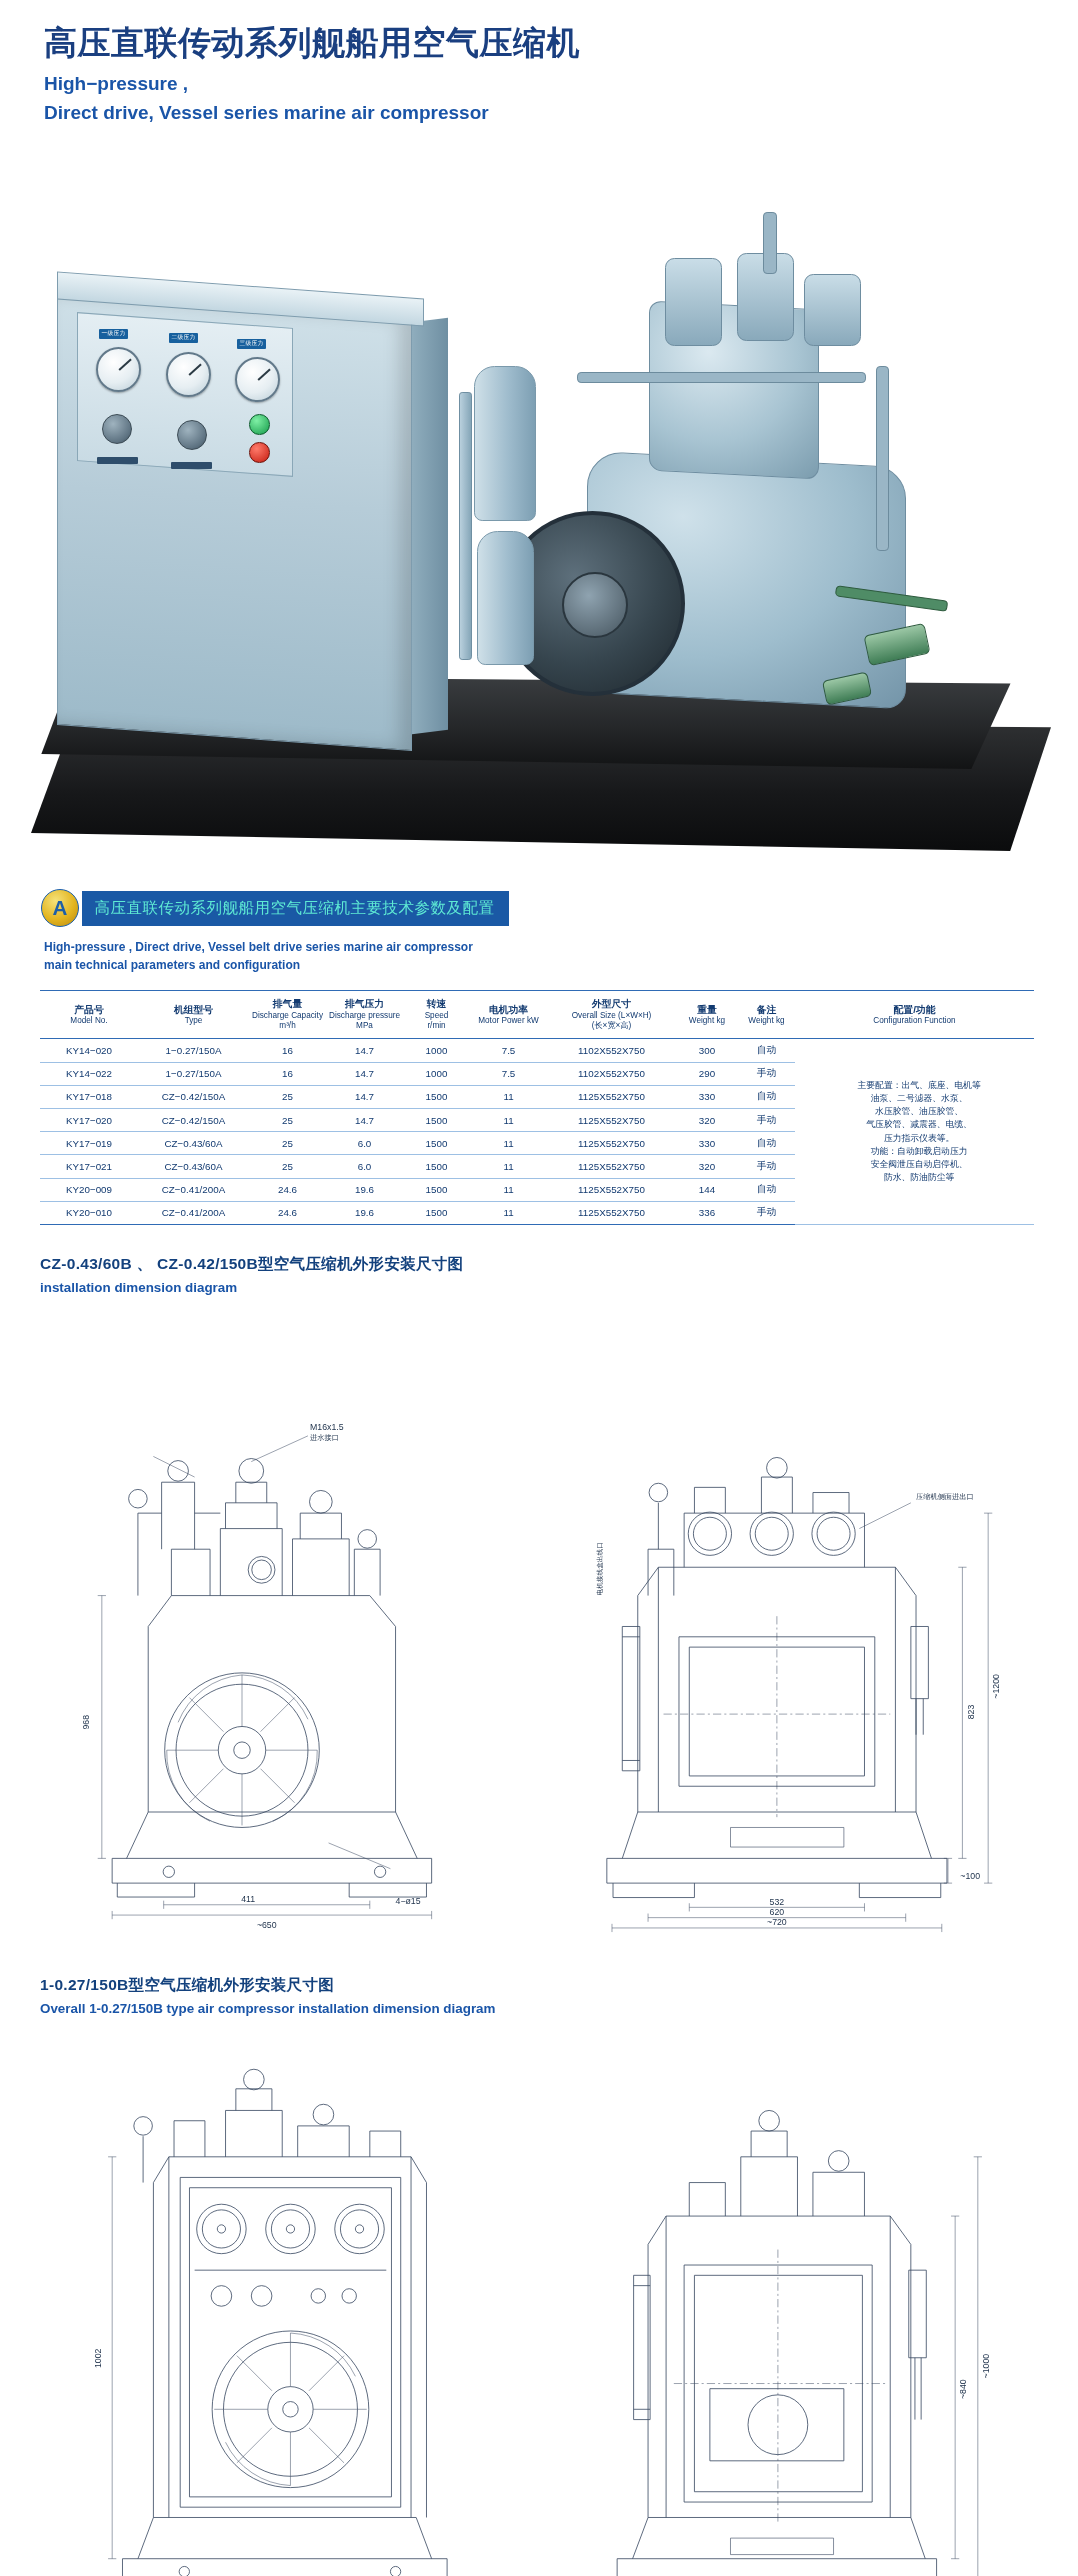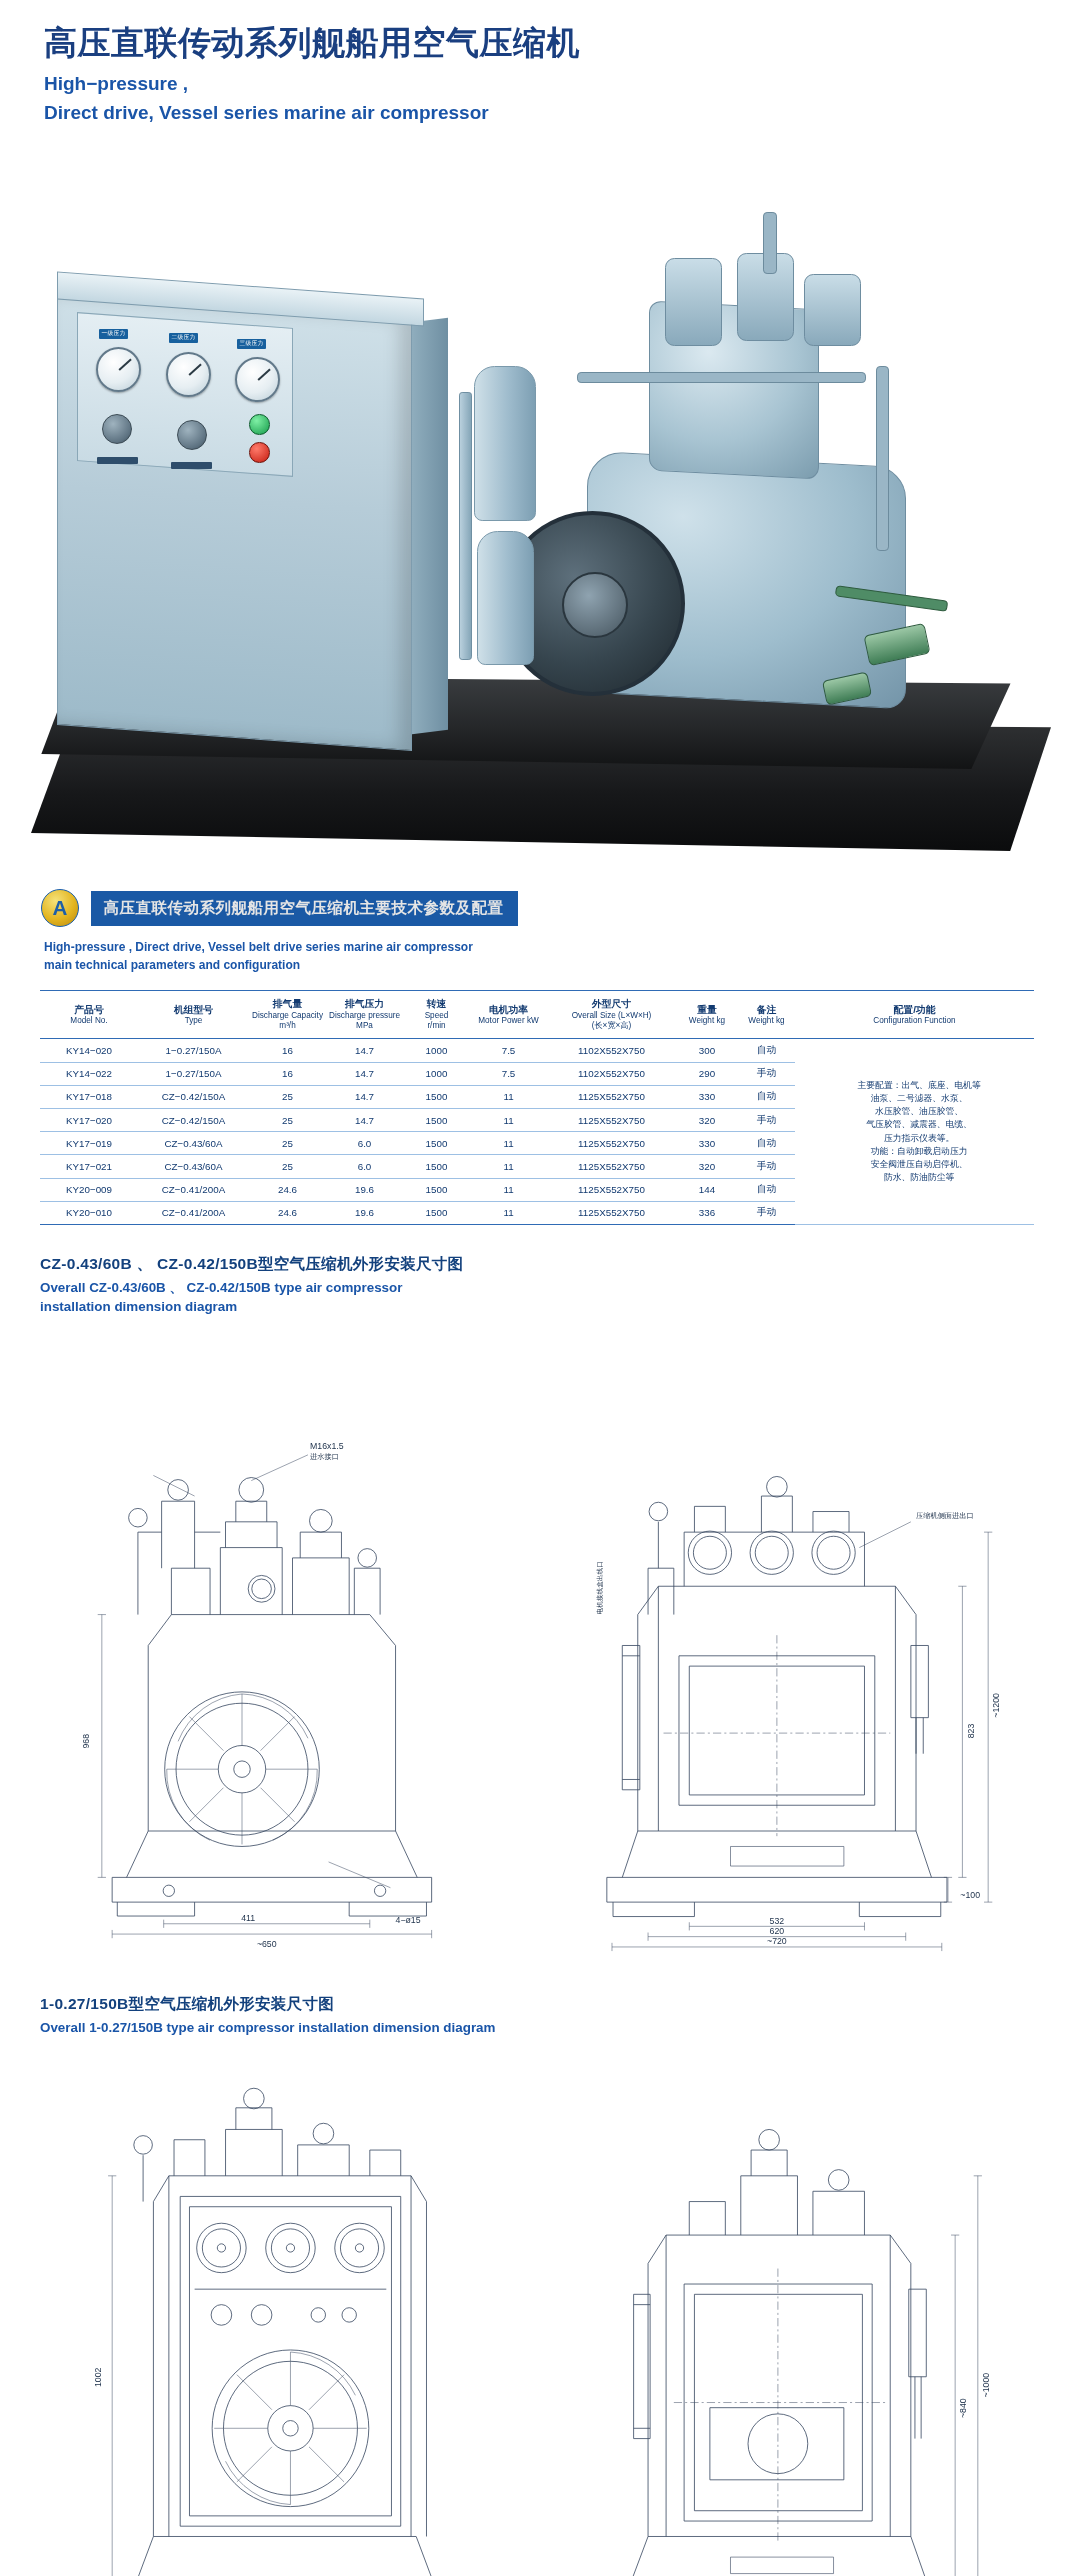--- a/index.html
+++ b/index.html
@@ -161,23 +161,23 @@
   .secA { margin: 18.5px 0 0 0; padding-left: 41px; display:flex; align-items:center; }
   .circA {
     width:38px; height:38px; border-radius:50%;
     background: radial-gradient(circle at 38% 30%, #f5e27a 0%, #e3b520 55%, #b8860b 100%);
     border:1.5px solid #1d5fa8;
     color:#1d5fa8; font-size:20.6px; font-weight:bold;
     display:flex; align-items:center; justify-content:center;
     flex:0 0 auto;
   }
   .barA {
-    margin-left:12px;
-    background:#1a59a5; color:#e5e5e5;
-    font-size:15.5px; font-weight:bold;
+    margin-left:3px;
+    background:#1a59a5; color:#5eead4;
+    font-size:15.5px; font-weight:normal;
     padding:7.2px 14.4px 7.2px 12.4px;
     letter-spacing:0.5px;
   }
   .secA-en {
     margin: 10.3px 0 0 44px;
     font-size:12px; color:#1a55a8; line-height:1.55; font-weight:bold;
   }
 
   
   table.spec {
@@ -434,21 +434,20 @@
         <td>1125X552X750</td>
         <td>336</td>
         <td>手动</td>
       </tr>
     </tbody>
   </table>
 
   <div class="dsec">
     <div class="t-cn">CZ-0.43/60B 、 CZ-0.42/150B型空气压缩机外形安装尺寸图</div>
     <div class="t-en">
-      <div>Overall CZ-0.43/60B 、 CZ-0.42/150B type air compressor</div>
       <div>installation dimension diagram</div>
     </div>
 
     <div class="drawing">
       <svg width="1010" height="639" viewBox="0 0 1960 1240" xmlns="http://www.w3.org/2000/svg">
         <g fill="none" stroke="#3c4b63" stroke-width="1.6">
 
           <path d="M140 1070 L760 1070 L760 1118 L140 1118 Z"></path>
           <path d="M168 1070 L210 980 L690 980 L732 1070"></path>
           <path d="M150 1118 L150 1145 L300 1145 L300 1118"></path>

